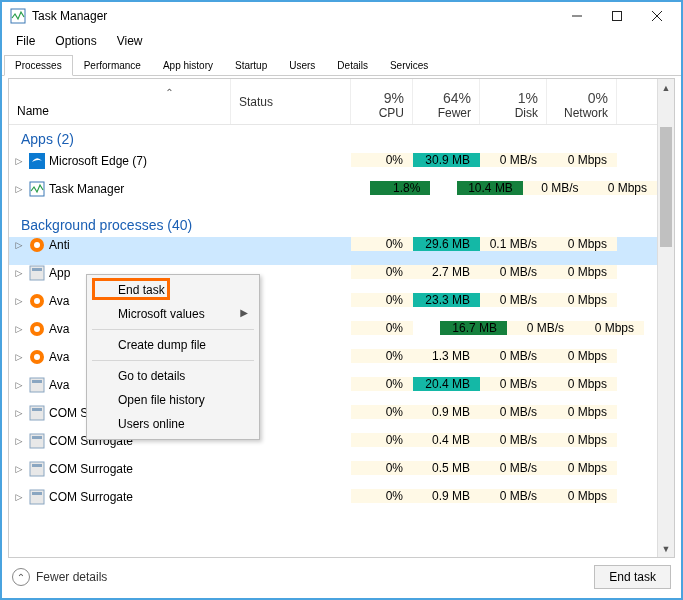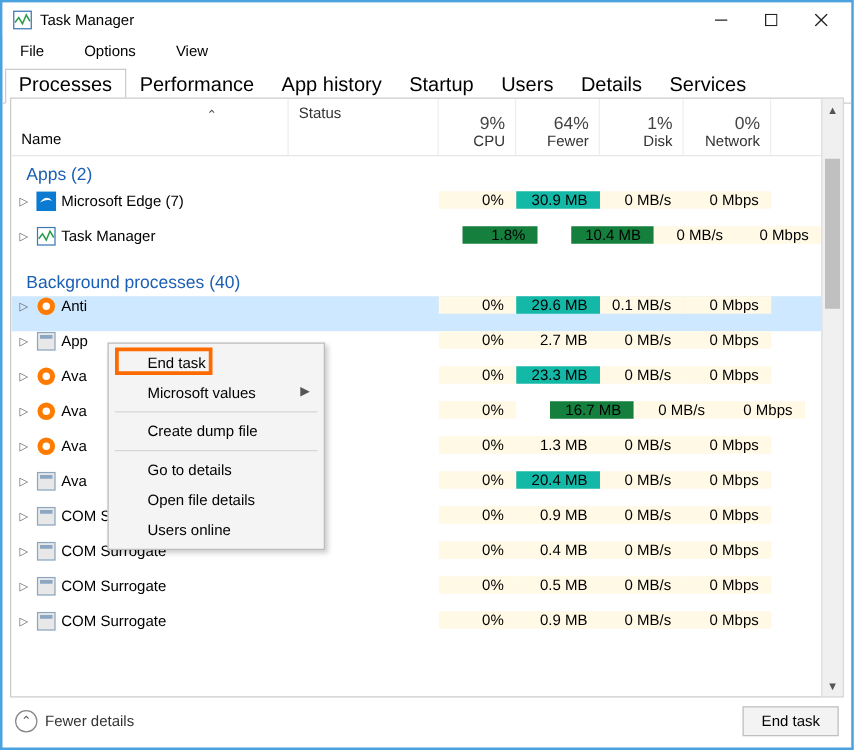--- a/index.html
+++ b/index.html
@@ -30,36 +30,36 @@
   }
   .titlebar .title-text { flex:1; font-size: 12px; }
   .winbtn {
     width: 40px; height: 28px;
     display:flex; align-items:center; justify-content:center;
     color:#222;
   }
   
   .menubar {
     display:flex;
-    gap: 12px;
+    gap: 0;
     padding: 0 4px;
     height: 22px;
     align-items: center;
   }
   .menuitem { padding: 2px 10px; font-size:12px; }
   
   .tabs {
     display:flex;
     border-bottom: 1px solid #ccc;
     padding-left: 2px;
     margin-top: 2px;
   }
   .tab {
     padding: 4px 10px;
-    font-size:16px;
+    font-size:10px;
     border: 1px solid transparent;
     border-bottom: none;
     position:relative;
     top:1px;
     color:#000;
   }
   .tab.active {
     border-color: #ccc;
     background:#fff;
     border-bottom: 1px solid #fff;
@@ -83,21 +83,21 @@
   }
   .col {
     display:flex;
     flex-direction:column;
     justify-content:flex-end;
     padding: 4px 8px;
     font-size:12px;
   }
   .col-name { width: 222px; border-right:1px solid #eee; justify-content:flex-end;}
   .col-name .nm-label { padding-bottom:2px; }
-  .col-status { width: 120px; border-right:1px solid #eee; justify-content:flex-start; color:#333; }
+  .col-status { width: 120px; border-right:1px solid #eee; justify-content:center; color:#333; }
   .col-num { width: 67px; border-right:1px solid #eee; text-align:right; align-items:flex-end; }
   .col-num.cpu { width: 62px; }
   .col-num .pct { font-size:14px; color:#444; }
   .col-num .lbl { font-size:12px; color:#333; }
   .rows {
     flex:1;
     overflow:hidden;
     display:flex;
     flex-direction:column;
   }
@@ -532,21 +532,21 @@
 <div class="ctxmenu">
   <div class="ctx-item">End task</div>
   <div class="ctx-item">
     <span>Microsoft values</span>
     <span class="sub-arrow">▶</span>
   </div>
   <div class="ctx-sep"></div>
   <div class="ctx-item">Create dump file</div>
   <div class="ctx-sep"></div>
   <div class="ctx-item">Go to details</div>
-  <div class="ctx-item">Open file details</div>
+  <div class="ctx-item">Open file history</div>
   <div class="ctx-item">Users online</div>
 </div>
 <div class="ctx-highlight"></div>
 
 <div class="footer">
   <div class="fewer">
     <span class="fewer-circ">⌃</span>
     <span>Fewer details</span>
   </div>
   <button class="endtask-btn">End task</button>

